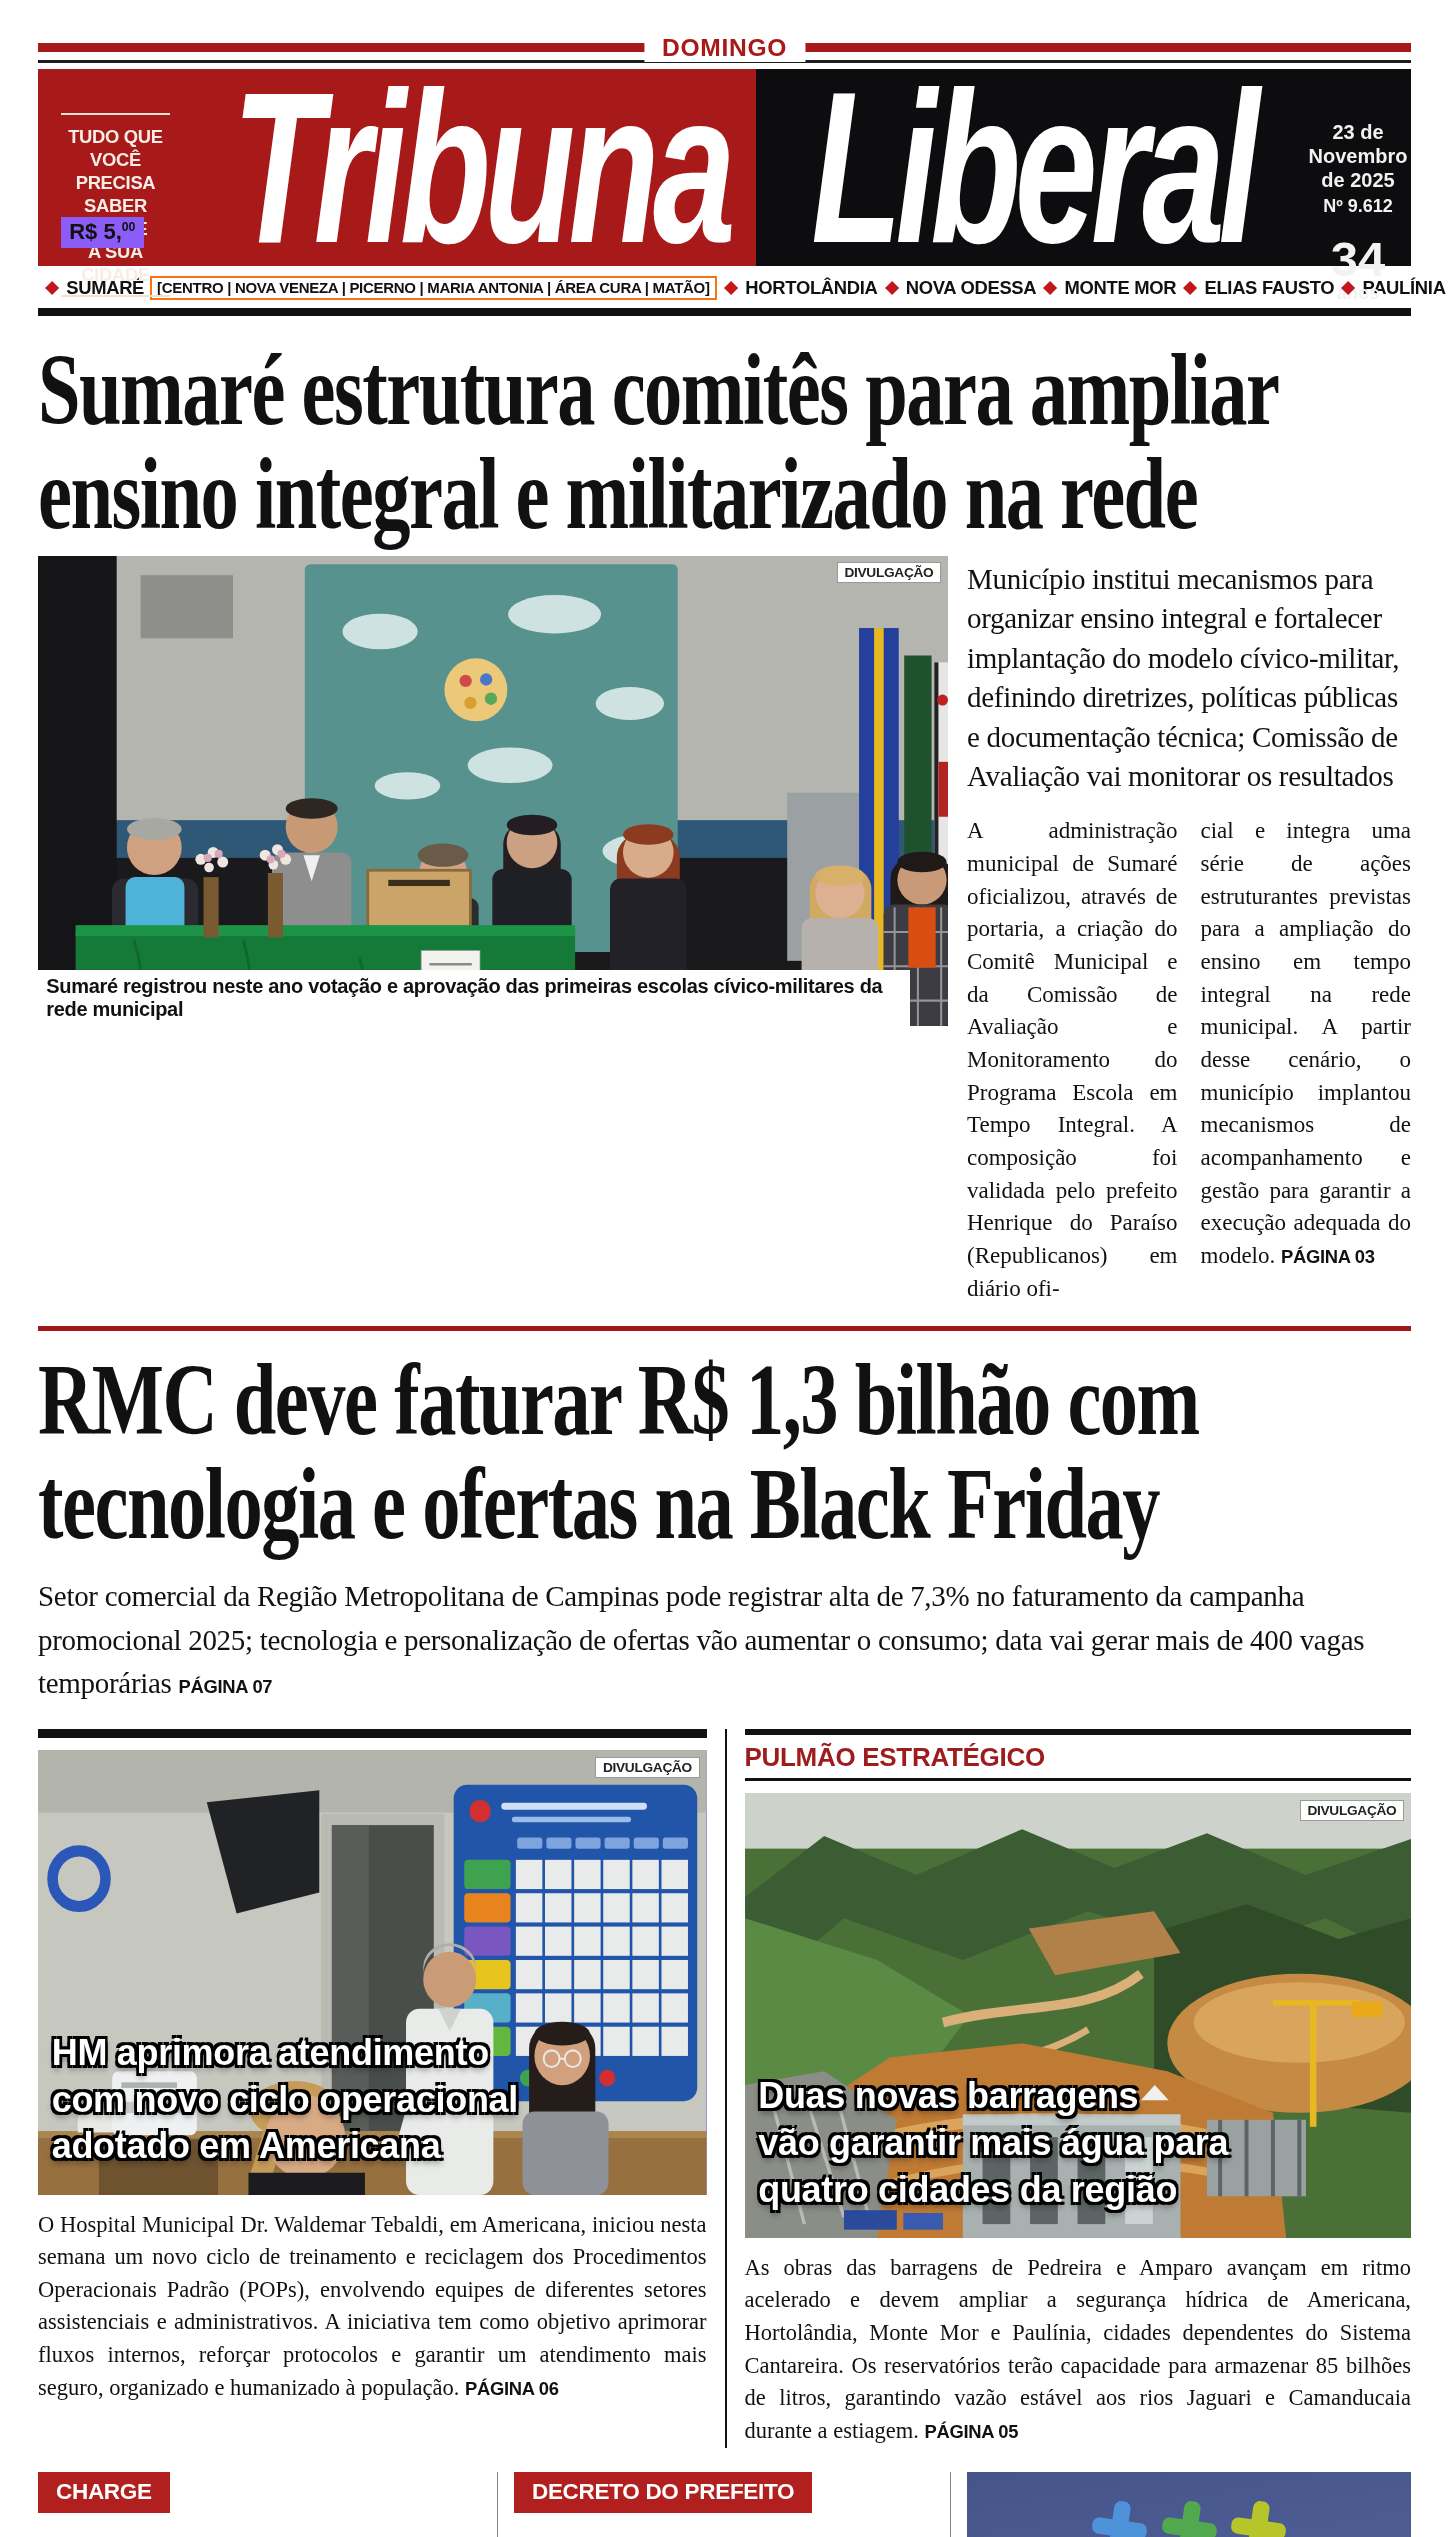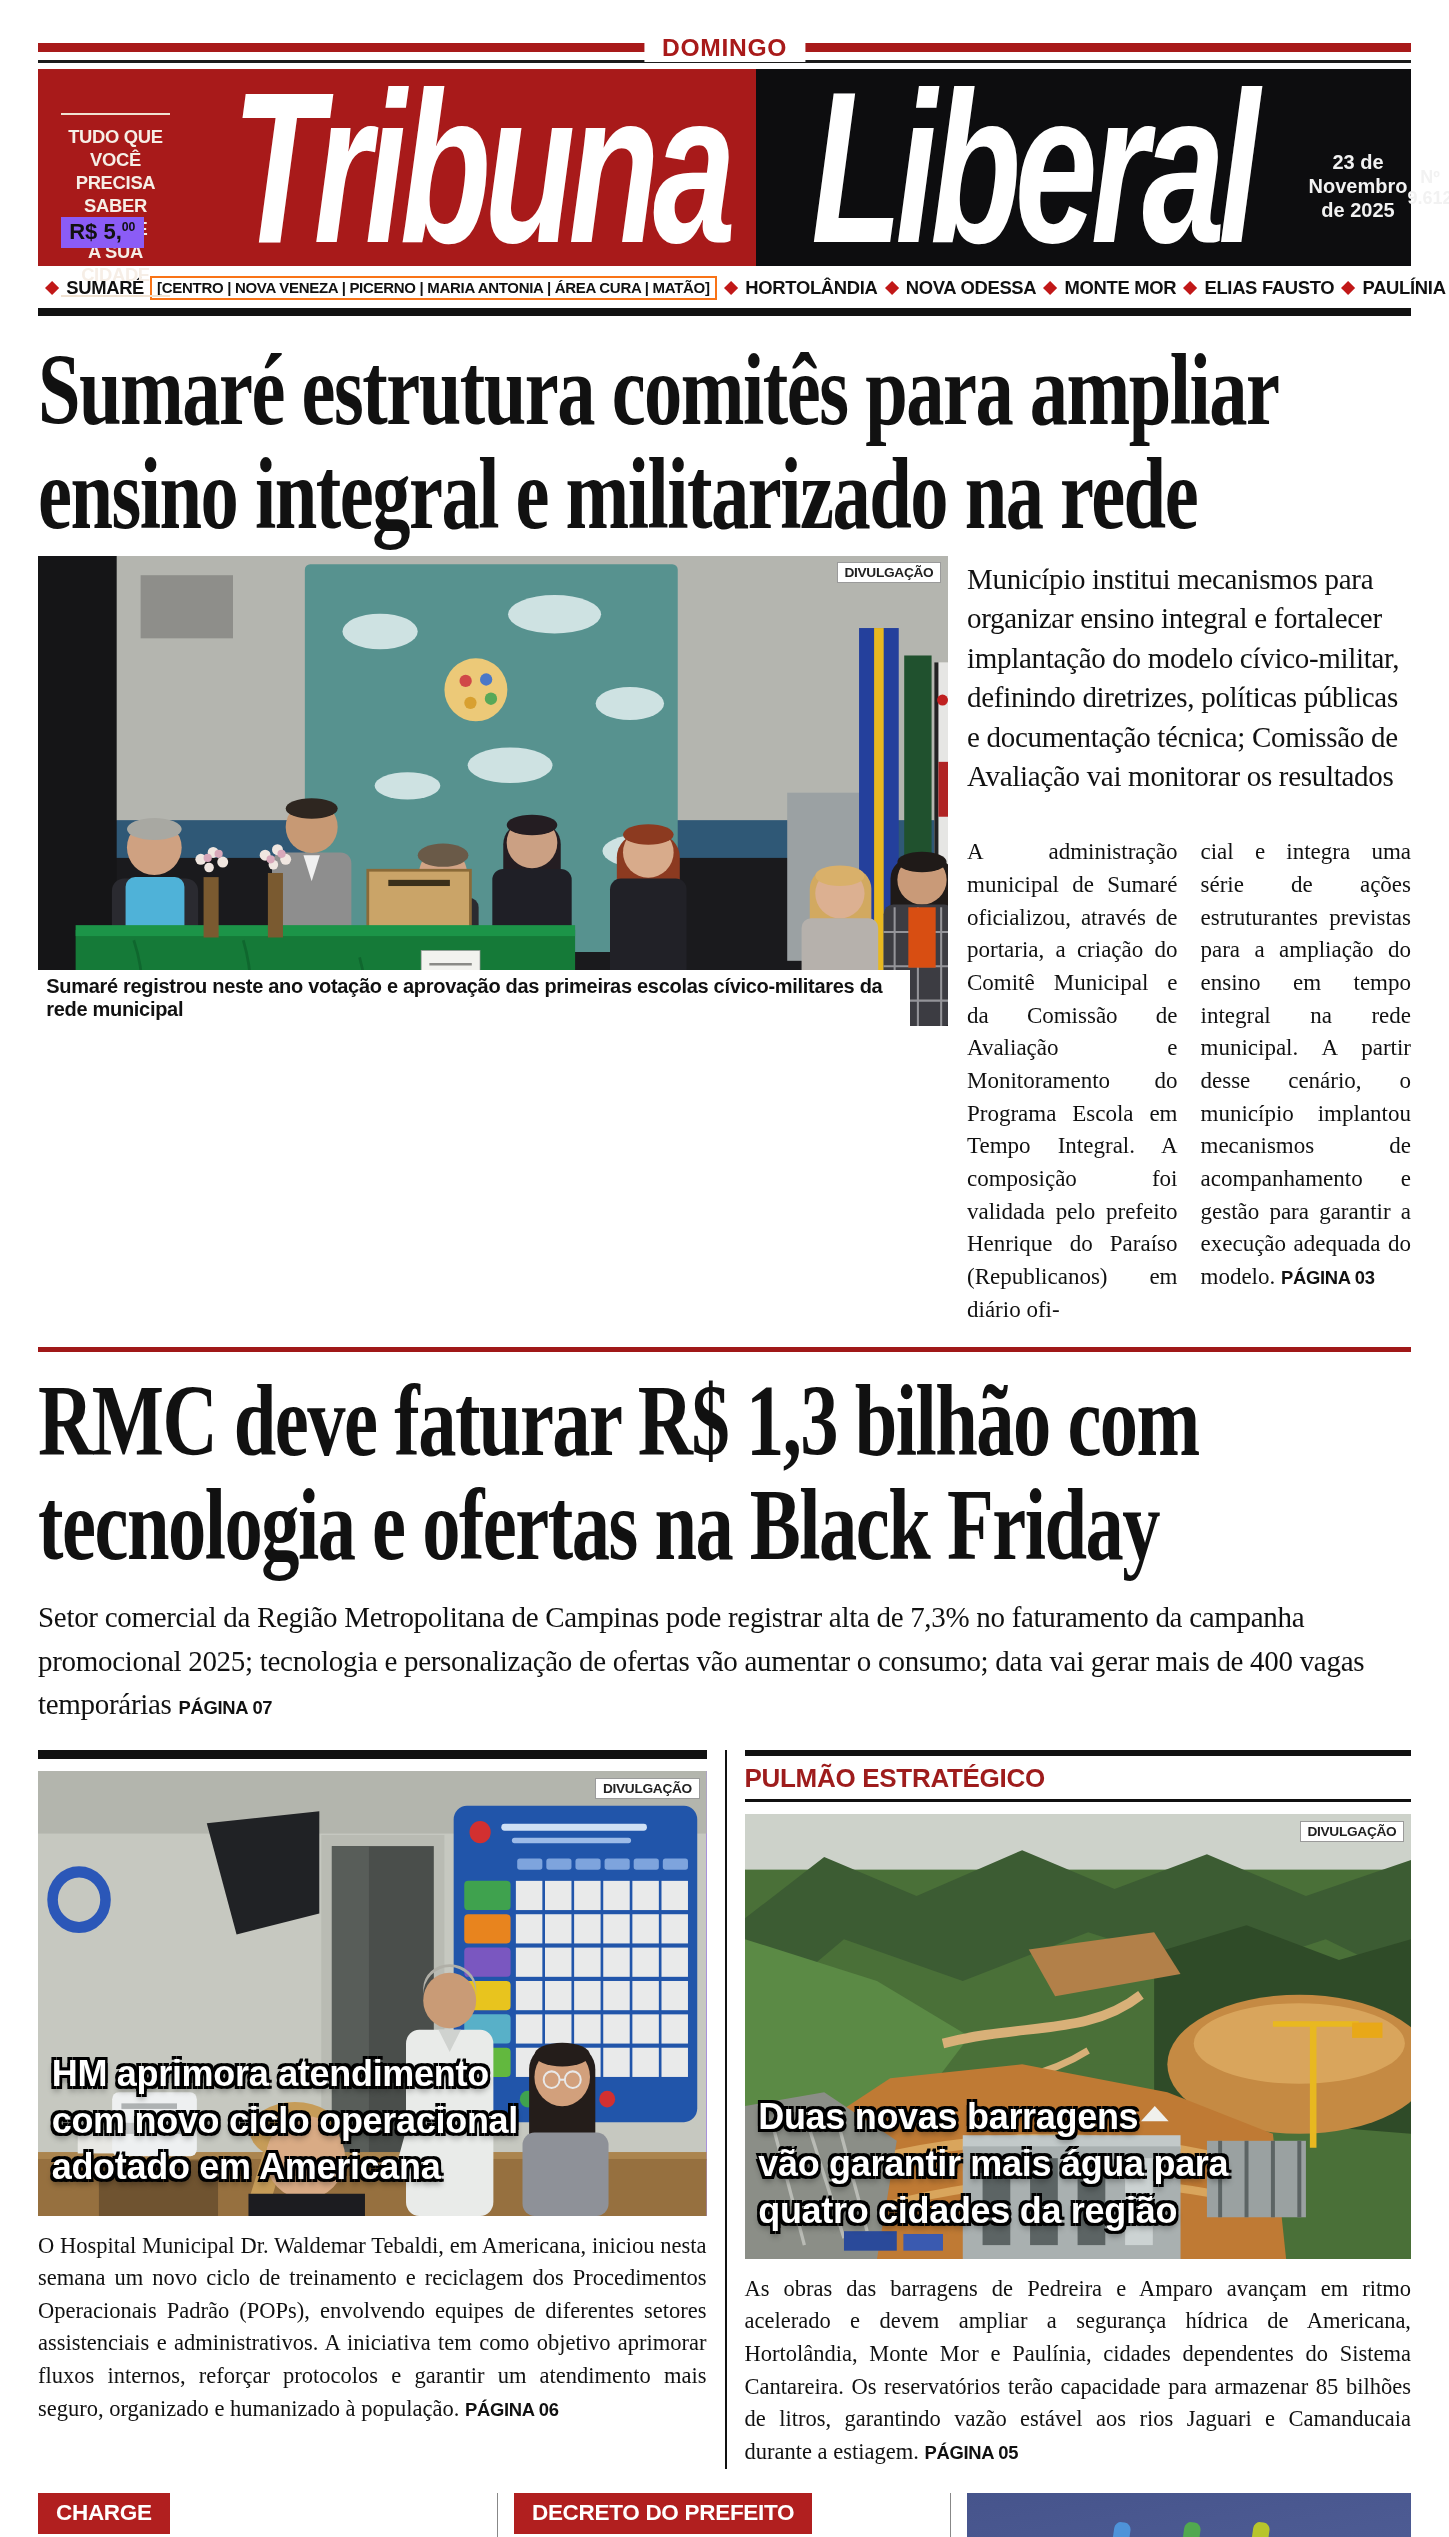--- a/index.html
+++ b/index.html
@@ -20,21 +20,21 @@
   .mh-black{background:#0d0d0f;width:47.7%;display:flex;position:relative}
   .tagline-col{width:147px;padding:44px 0 0 23px;color:#f6eee6}
   .tagline{font-size:18.4px;font-weight:700;line-height:1.25;white-space:pre-line;letter-spacing:-0.3px;
     border-top:2px solid #f0e2d2;border-bottom:2px solid #f0e2d2;padding:9.6px 0;width:109px;text-align:center}
   .price{position:absolute;left:23px;bottom:18px;background:#8b5cf6;color:#111;font-weight:700;
     font-size:22px;padding:2.7px 8.2px}
   .price sup{font-size:12.3px}
   .mh-title{flex:1;display:flex;align-items:center;justify-content:center;overflow:visible}
   .mh-title span{display:inline-block;color:#fff;font-weight:700;font-style:italic;font-size:186px;
     letter-spacing:-8.2px;transform:scale(0.8,1.16);white-space:nowrap;line-height:1}
-  .mh-info{width:133px;padding:37px 18px 0 0;color:#f2f2f2;text-align:center;display:flex;align-items:center}
+  .mh-info{width:133px;padding:37px 18px 0 0;color:#f2f2f2;text-align:center;display:flex;flex-direction:column;align-items:center}
   .info-rule{width:82px;height:2px;background:#e8e8e8;margin:6.8px 0}
   .info-date{font-size:20px;font-weight:700;line-height:1.2;white-space:pre-line}
   .info-edition{font-size:18px;font-weight:700;margin-top:4.1px}
   .years-num{font-size:49px;font-weight:700;line-height:.95;margin-top:5.5px}
   .years-label{font-size:18.4px;font-weight:700}
 
   
   .citiesbar{display:flex;align-items:center;margin-top:6.8px;height:30px;white-space:nowrap}
   .dia{display:inline-block;width:10.2px;height:10.2px;background:#c11818;transform:rotate(45deg);margin:0 9px;flex:0 0 auto}
   .city{font-size:18.4px;font-weight:700;letter-spacing:-0.3px}
@@ -49,21 +49,21 @@
   .lead{display:flex;gap:19px;margin-top:8.2px}
   .photo{position:relative;background:#8b5cf6;overflow:hidden}
   .photo svg{display:block;width:100%;height:100%}
   .photo1{width:910px;height:470px;flex:0 0 auto}
   .credit{position:absolute;top:6.8px;right:6.8px;background:#fff;border:0.7px solid #9a9a9a;color:#222;
     font-size:13.7px;font-weight:700;letter-spacing:-0.3px;padding:2px 6.8px}
   .caption{position:absolute;left:0;right:38px;bottom:0;background:#fff;color:#111;font-weight:700;
     font-size:20px;letter-spacing:-0.3px;padding:4.8px 8.2px}
   .leadcol{flex:1;padding-top:4.1px}
   .deck{font-family:"Liberation Serif",serif;font-size:29px;line-height:1.36;letter-spacing:-0.3px;text-align:left}
-  .bodycols{display:flex;gap:23px;margin-top:40px}
+  .bodycols{display:flex;gap:23px;margin-top:19px}
   .bcol{flex:1;font-family:"Liberation Serif",serif;font-size:23px;line-height:1.42;text-align:justify}
   .pageref{font-family:"Liberation Sans",sans-serif;font-weight:700;font-size:18.4px;letter-spacing:-0.3px;white-space:nowrap}
   .redrule{height:5.5px;background:#a01818;margin:20.5px 0 18px}
 
   .subhead{font-family:"Liberation Serif",serif;font-size:29px;line-height:1.5;margin:18px 0 23px;letter-spacing:-0.3px}
 
   
   .midgrid{display:flex}
   .midcol{width:50%;padding-right:18px}
   .midcol+.midcol{border-left:2px solid #111;padding-left:18px;padding-right:0}

